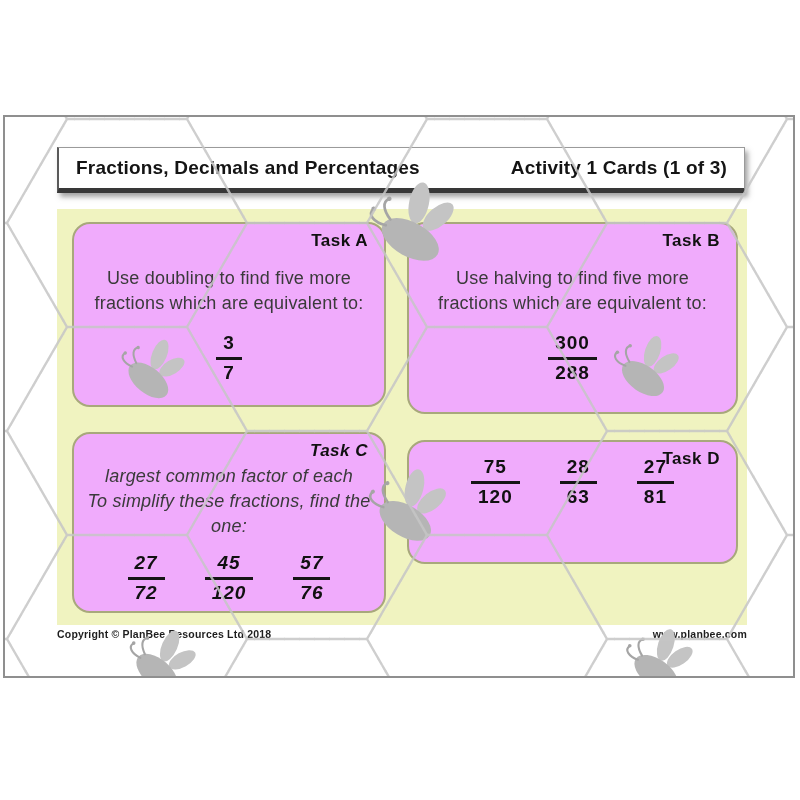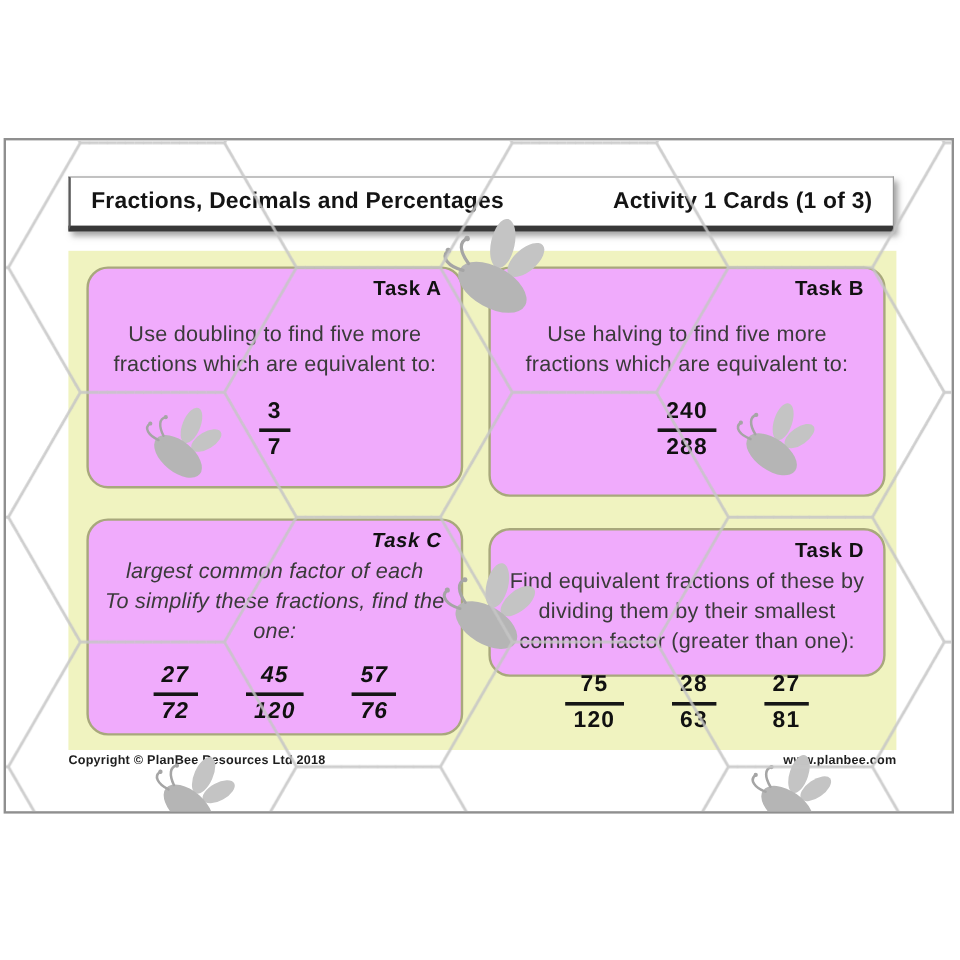--- a/index.html
+++ b/index.html
@@ -99,21 +99,21 @@
     </section>
 
     <section class="card card-b">
       <div class="task-label">Task B</div>
       <div class="card-text">
         <div class="line">Use halving to find five more</div>
         <div class="line">fractions which are equivalent to:</div>
       </div>
       <div class="fractions">
         <div class="fraction">
-          <span class="num">240</span>
+          <span class="num">300</span>
           <span class="den">288</span>
         </div>
       </div>
     </section>
 
     <section class="card card-c">
       <div class="task-label">Task C</div>
       <div class="card-text">
         <div class="line">largest common factor of each</div>
         <div class="line">To simplify these fractions, find the</div>
@@ -130,25 +130,20 @@
         </div>
         <div class="fraction">
           <span class="num">57</span>
           <span class="den">76</span>
         </div>
       </div>
     </section>
 
     <section class="card card-d">
       <div class="task-label">Task D</div>
-      <div class="card-text">
-        <div class="line">Find equivalent fractions of these by</div>
-        <div class="line">dividing them by their smallest</div>
-        <div class="line">common factor (greater than one):</div>
-      </div>
       <div class="fractions">
         <div class="fraction">
           <span class="num">75</span>
           <span class="den">120</span>
         </div>
         <div class="fraction">
           <span class="num">28</span>
           <span class="den">63</span>
         </div>
         <div class="fraction">

